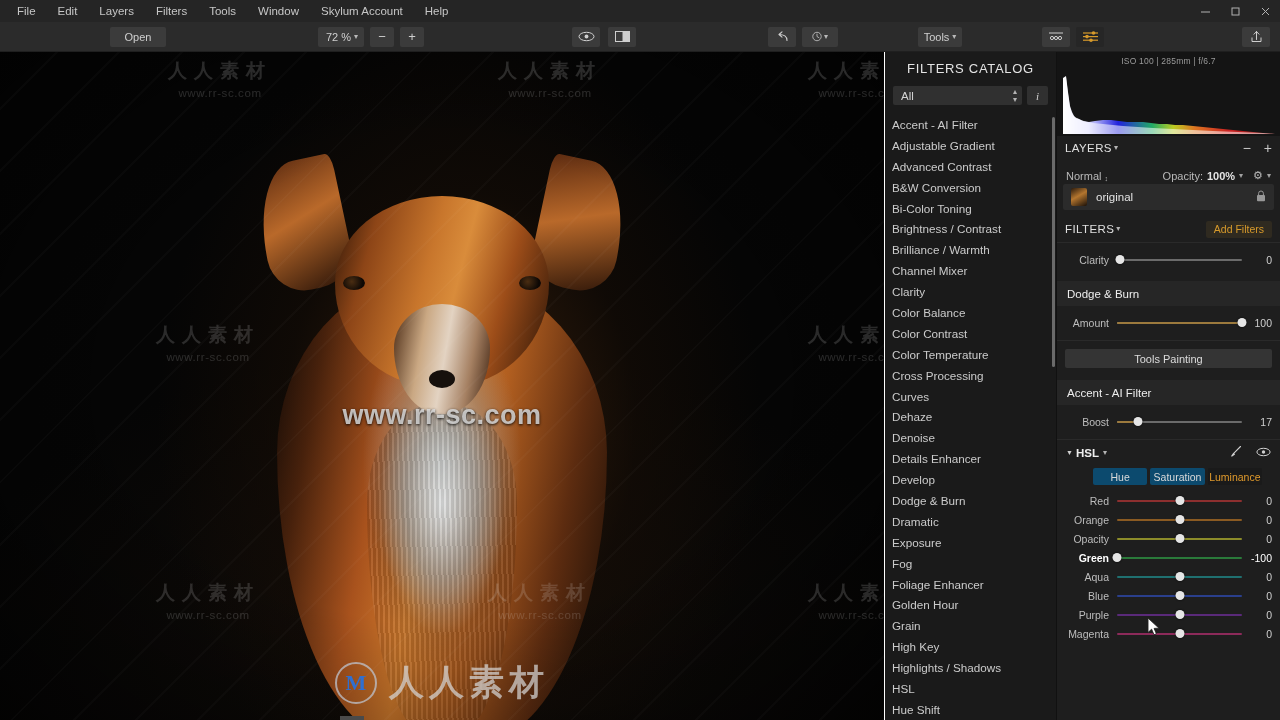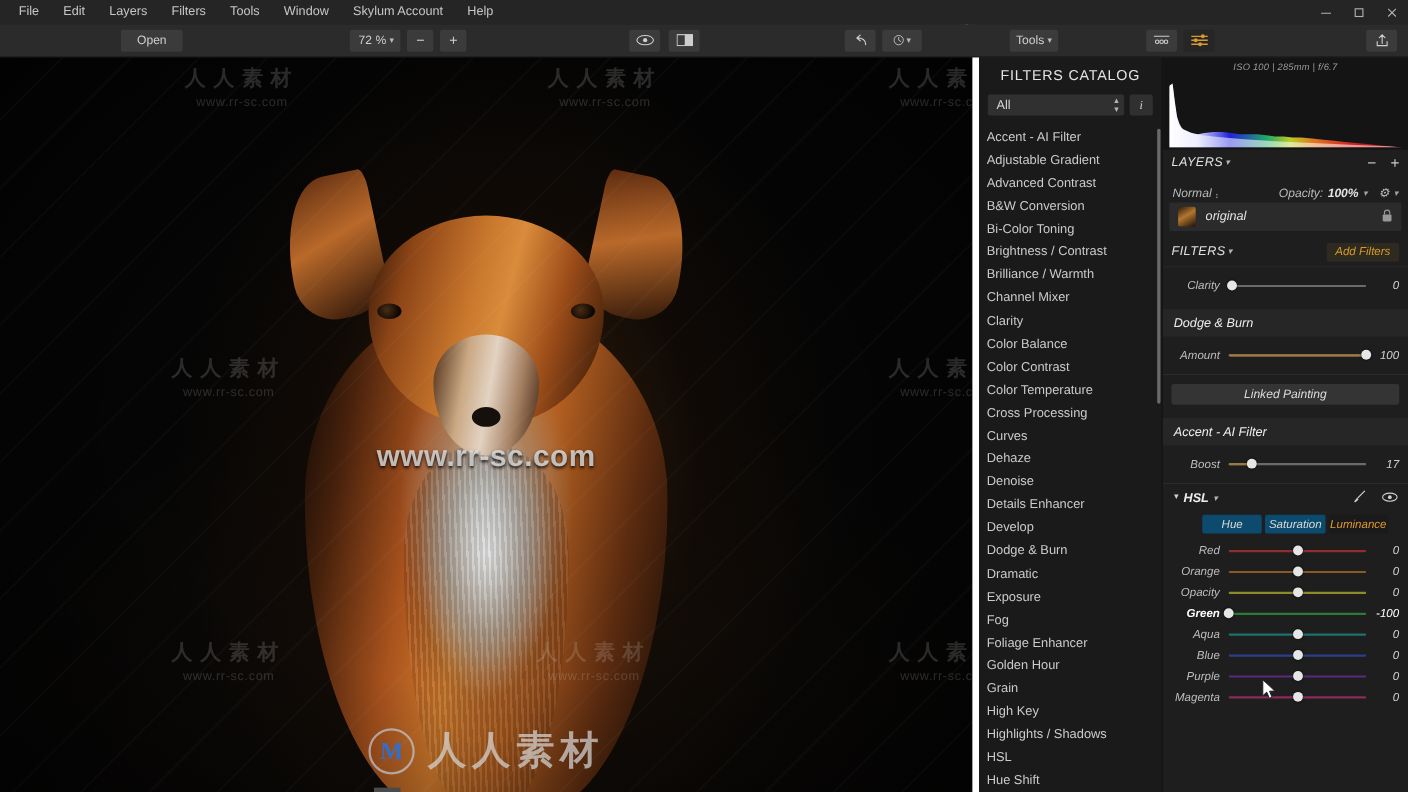--- a/index.html
+++ b/index.html
@@ -135,21 +135,21 @@
     color:rgba(214,214,214,0.72); font-family:"DejaVu Sans", sans-serif; }
   .wm-linked { position:absolute; right:6px; bottom:20px; pointer-events:none;
     font-size:30px; font-weight:700; color:rgba(205,205,205,0.55); letter-spacing:-1px;
     display:flex; align-items:center; }
   .wm-linked .in { background:rgba(200,200,200,0.5); color:#1d1d1d; border-radius:4px;
     padding:0 5px; margin-left:2px; font-size:26px; }
 
   
   .catalog {
     width:172px; flex:0 0 172px; background:#1a1a1a; position:relative;
-    display:flex; flex-direction:column; border-left:6px solid #ffffff;
+    display:flex; flex-direction:column; border-left:1px solid #ffffff;
   }
   .catalog-title { text-align:center; font-size:13px; color:#e4e4e4; letter-spacing:.7px;
     padding:9px 0 10px; font-weight:400; }
   .catalog-filterrow { display:flex; gap:5px; padding:0 8px 8px; align-items:center; }
   .cat-select { flex:1; height:19px; background:#303030; border-radius:2px;
     display:flex; align-items:center; padding:0 5px 0 8px; font-size:11.5px; color:#d4d4d4; }
   .cat-select .stepper { margin-left:auto; font-size:8px; line-height:8px; text-align:center; opacity:.8; }
   .cat-info { width:21px; height:19px; background:#303030; border-radius:2px;
     display:flex; align-items:center; justify-content:center; font-size:11px;
     font-family:"Liberation Serif", serif; font-style:italic; color:#d4d4d4; }
@@ -157,21 +157,21 @@
   .filter-item { height:20.9px; line-height:20.9px; padding-left:7px; font-size:11.7px;
     color:#cbcbcb; white-space:nowrap; cursor:default; }
   .cat-scroll { position:absolute; right:1px; top:4px; width:3px; height:250px;
     background:#6a6a6a; border-radius:2px; }
   .close-x { position:absolute; left:-19px; top:-37px; width:16px; height:16px;
     background:#3a3a3a; border-radius:2px; color:#cfcfcf;
     display:flex; align-items:center; justify-content:center; font-size:10px; }
 
   
   .rightpanel { width:224px; flex:0 0 224px; background:#1e1e1e; display:flex; flex-direction:column;
-    border-left:1px solid #111; position:relative;font-style:italic; }
+    border-left:1px solid #111; position:relative; }
   .histo-wrap { height:84px; position:relative; background:#141414; flex:0 0 84px; padding-top:4px; }
   .histo-meta { text-align:center; font-size:8.5px; color:#9a9a9a; letter-spacing:.2px; }
   .histo { position:absolute; left:6px; right:6px; bottom:2px; height:62px; }
   .layers-bar { height:24px; display:flex; align-items:center; padding:0 8px; flex:0 0 24px; }
   .layers-bar .ttl { font-size:11.5px; color:#e0e0e0; letter-spacing:.4px; }
   .mini-btns { margin-left:auto; display:flex; gap:13px; color:#c8c8c8; font-size:14px; line-height:1; }
   .blend-row { height:22px; display:flex; align-items:flex-end; padding:0 9px; font-size:11px; color:#b9b9b9; }
   .blend-row .opa { margin-left:auto; display:flex; align-items:center; gap:4px; }
   .blend-row .opa b { color:#e3e3e3; font-weight:700; }
   .layer-item { height:26px; background:#2b2b2b; margin:2px 6px 0; border-radius:2px;
@@ -517,21 +517,21 @@
               <div class="sl-label">Amount</div>
               <div class="sl-track">
                 <div class="line"></div>
                 <div class="fill" style="width: 100%;"></div>
                 <div class="knob" style="left: 100%;"></div>
               </div>
               <div class="sl-val">100</div>
             </div>
           </div>
         <div class="sec" style="padding:4px 0 6px;">
-          <div class="start-painting">Linked Painting</div>
+          <div class="start-painting">Tools Painting</div>
         </div>
 
         <div class="panel-title-block">
           <span class="t">Accent - AI Filter</span>
         </div>
         <div class="sec" style="border-top:none;" id="accent-sec">
             <div class="slider-row">
               <div class="sl-label">Boost</div>
               <div class="sl-track">
                 <div class="line"></div>

